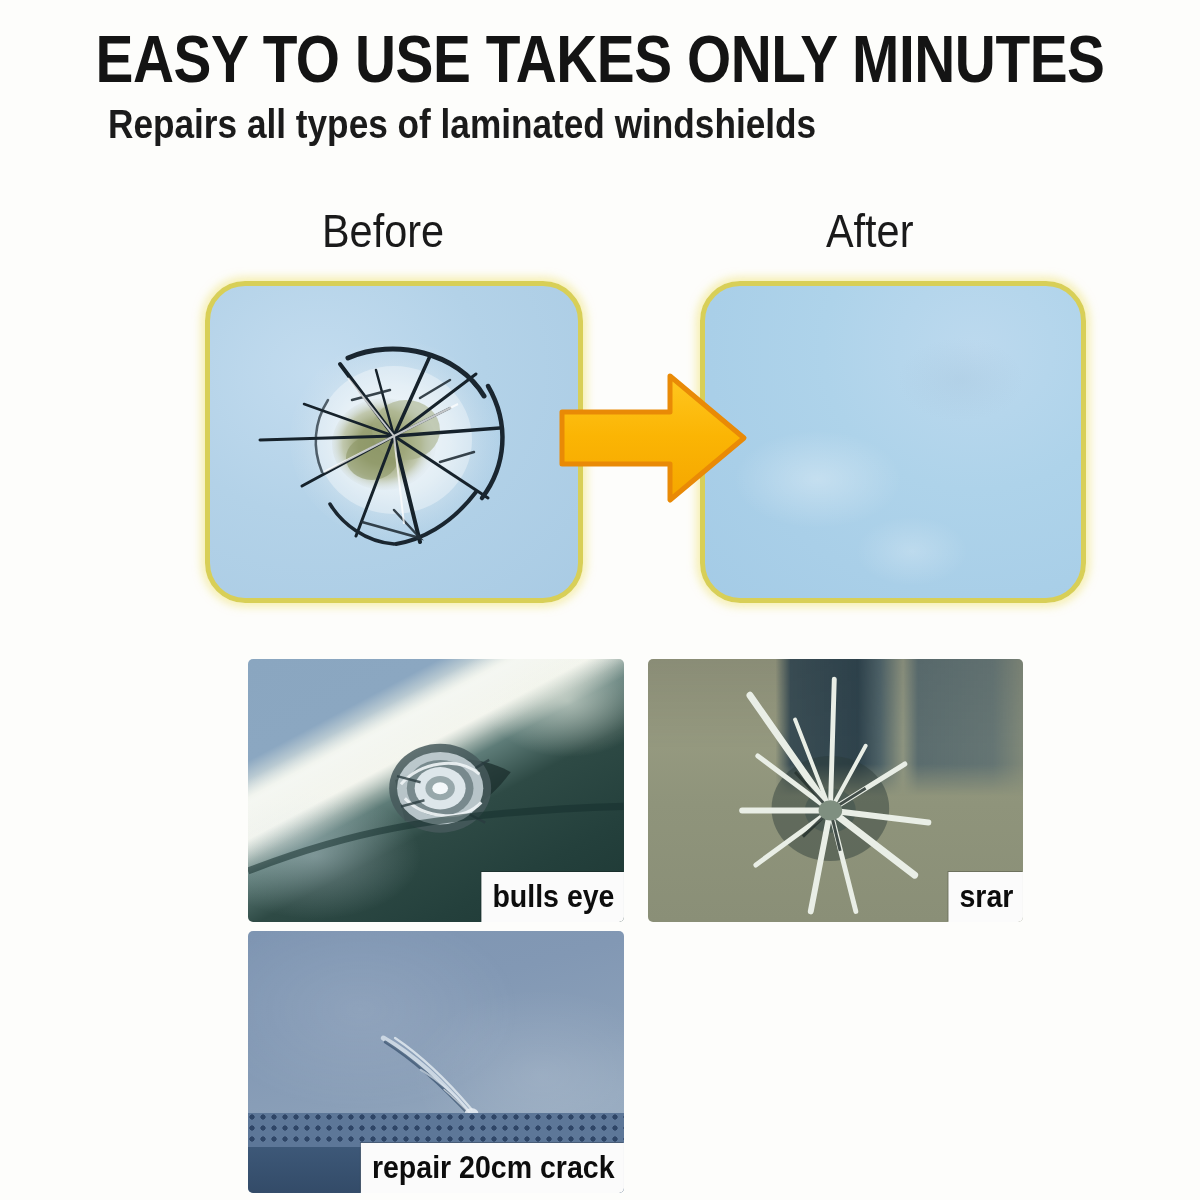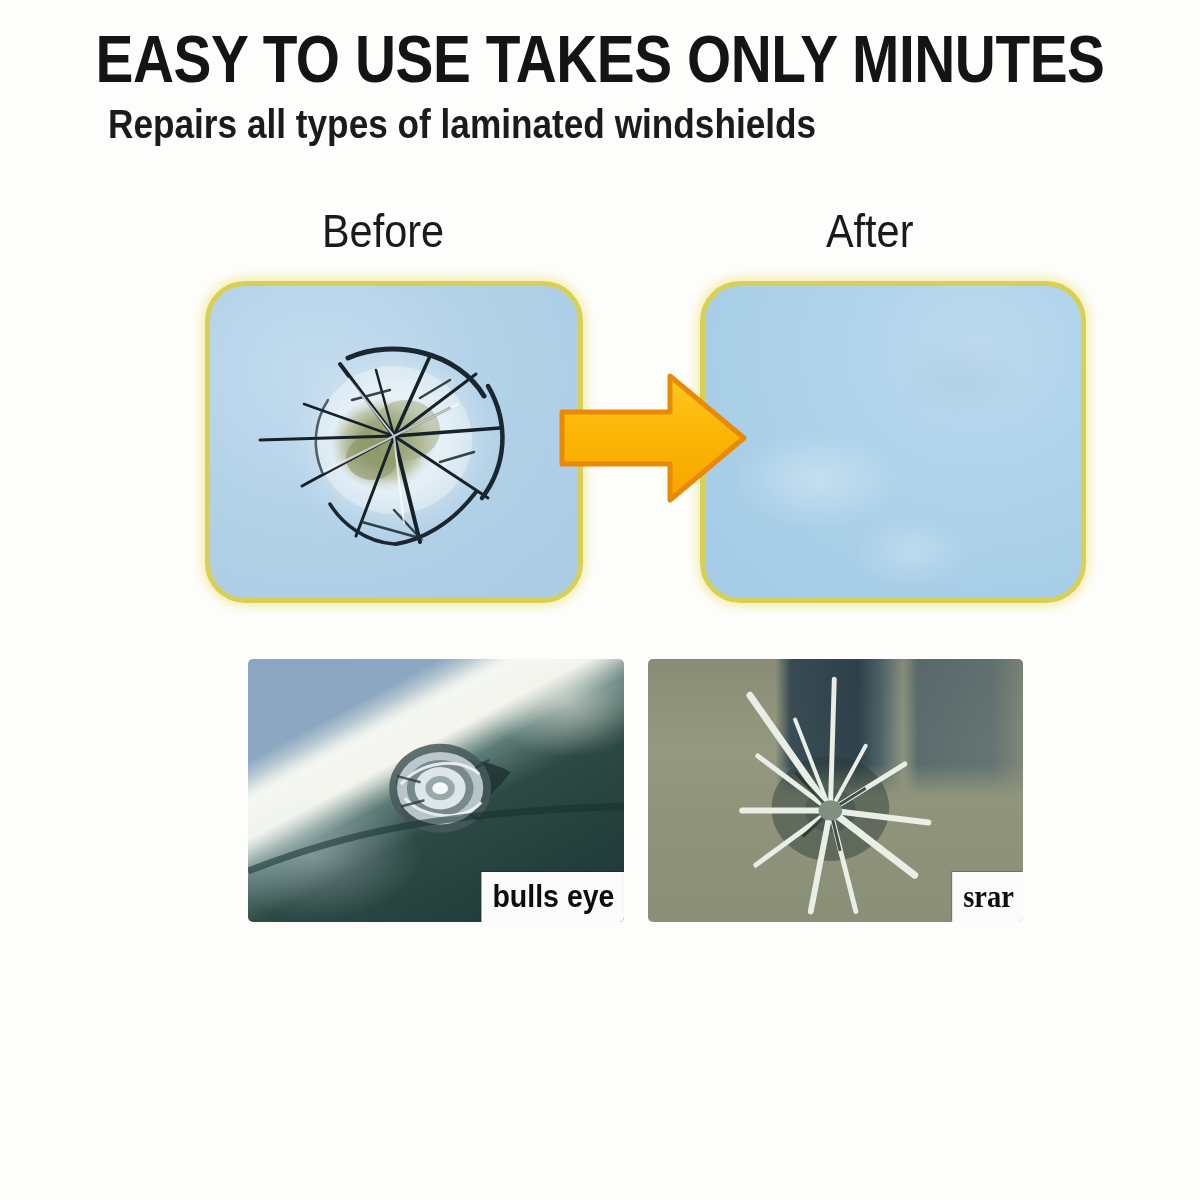--- a/index.html
+++ b/index.html
@@ -153,21 +153,20 @@
     background:
       linear-gradient(152deg, transparent 26%, rgba(255,255,255,0.5) 31%, rgba(255,255,255,0.12) 41%, transparent 44%),
       radial-gradient(ellipse 150px 90px at 18% 75%, rgba(210,225,235,0.35), transparent 70%),
       radial-gradient(ellipse 120px 80px at 85% 16%, rgba(236,240,228,0.55), transparent 70%);
   }
 
   
   .tile-srar {
     background:
       linear-gradient(180deg, #9a9d84 0%, #969a80 28%, #8f947b 55%, #8a8f77 100%);
-    font-family: Liberation Serif, serif;
   }
   .tile-srar .ovl {
     position: absolute; inset: 0;
     background:
       linear-gradient(90deg, transparent 0%, transparent 34%, rgba(38,60,74,0.82) 38%, rgba(32,54,68,0.88) 56%, rgba(49,76,94,0.70) 62%, rgba(120,135,130,0.25) 68%, rgba(56,82,100,0.62) 72%, rgba(62,88,106,0.55) 92%, rgba(90,108,110,0.35) 100%),
       linear-gradient(180deg, rgba(0,0,0,0.10) 0%, transparent 34%);
     mask-image: linear-gradient(180deg, #000 0%, #000 40%, transparent 52%);
     -webkit-mask-image: linear-gradient(180deg, #000 0%, #000 40%, transparent 52%);
   }
 
@@ -357,14 +356,30 @@
         <path d="M186 150 L222 128"></path>
         <path d="M186 150 L196 190"></path>
         <path d="M186 150 L158 176"></path>
       </g>
       <ellipse cx="186" cy="150" rx="12" ry="10" fill="#7f8f80"></ellipse>
     </svg>
     <div class="tile-label">srar</div>
   </div>
 
 
+  <div class="tile tile-crack">
+    <div class="ovl"></div>
+    <svg viewBox="0 0 383 265" preserveAspectRatio="none" style="position:absolute;inset:0;width:100%;height:100%">
+      <g fill="none" stroke-linecap="round">
+        <path d="M138 108 C170 126, 196 150, 224 182" stroke="#cdd9e4" stroke-width="5" opacity="0.95"></path>
+        <path d="M140 112 C172 132, 198 156, 226 186" stroke="#3f5874" stroke-width="3" opacity="0.8"></path>
+        <path d="M150 108 C180 128, 204 152, 228 180" stroke="#e6edf3" stroke-width="2.4" opacity="0.8"></path>
+        <path d="M176 140 C196 152, 212 166, 224 180" stroke="#dbe5ee" stroke-width="2" opacity="0.65"></path>
+        <path d="M200 160 C212 170, 220 178, 228 186" stroke="#ffffff" stroke-width="1.6" opacity="0.55"></path>
+      </g>
+      <ellipse cx="228" cy="184" rx="7" ry="5" fill="#e9eff4" opacity="0.85"></ellipse>
+    </svg>
+    <div class="frit"></div>
+    <div class="band"></div>
+    <div class="tile-label">repair 20cm crack</div>
+  </div>
 
 </div>
 
 </body></html>

